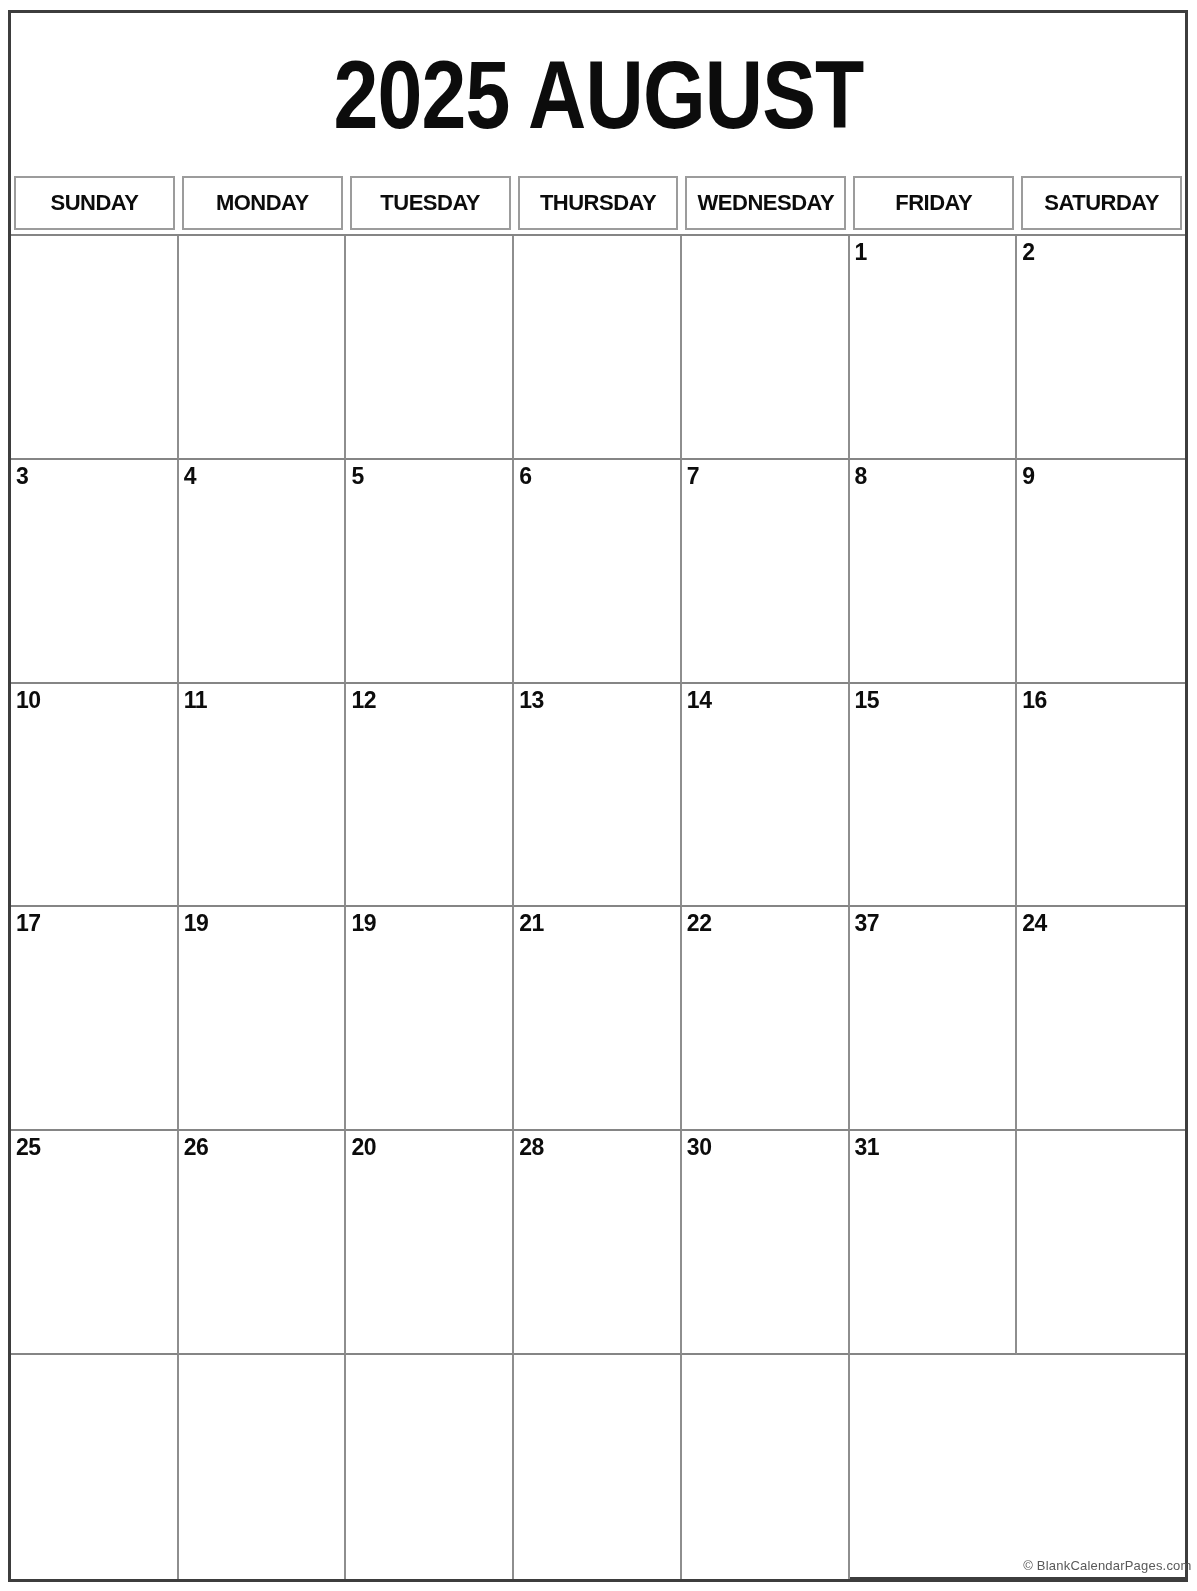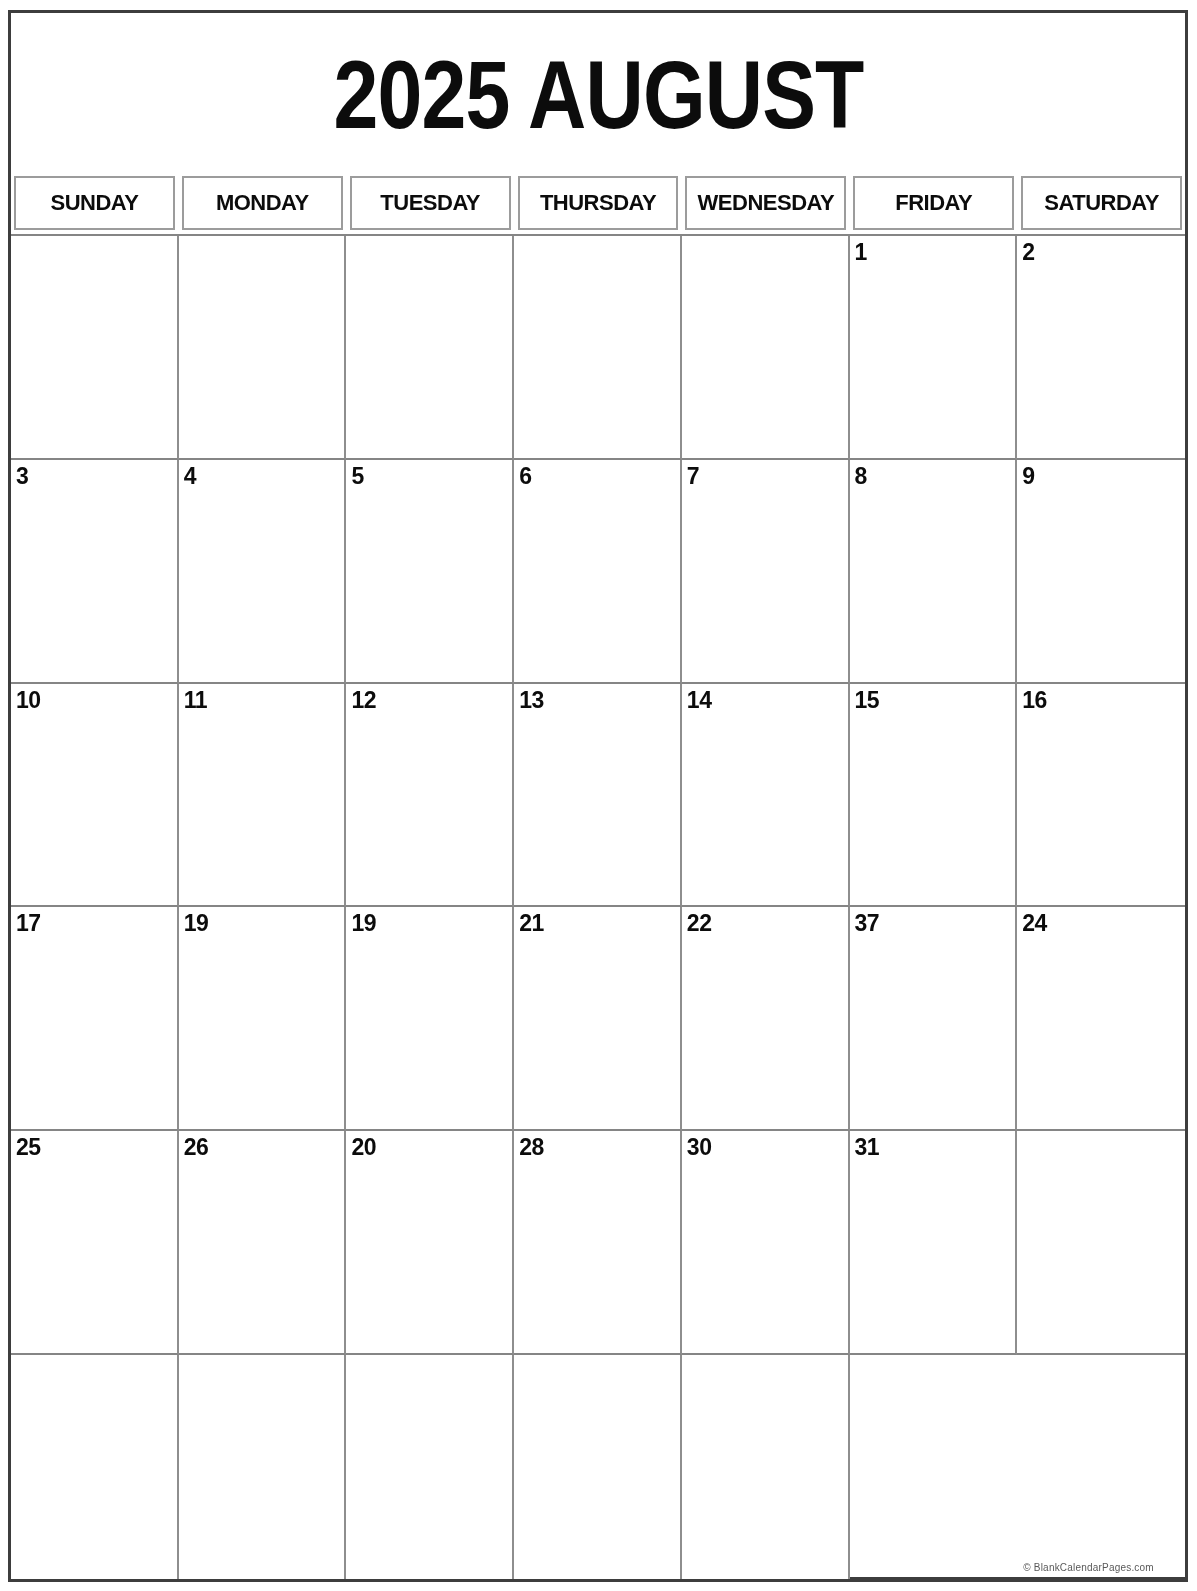--- a/index.html
+++ b/index.html
@@ -84,21 +84,21 @@
     font-size: 23px;
     letter-spacing: -0.5px;
     color: #0c0c0c;
     line-height: 1.15;
     display: inline-block;
   }
   .copyright {
     position: absolute;
     left: calc(85.714% + 6px);
     bottom: 6px;
-    font-size: 10px;
+    font-size: 13px;
     letter-spacing: 0.2px;
     color: #595959;
     white-space: nowrap;
   }
 </style>
 </head>
 <body>
 
 <div class="calendar">
   <div class="title-area">

